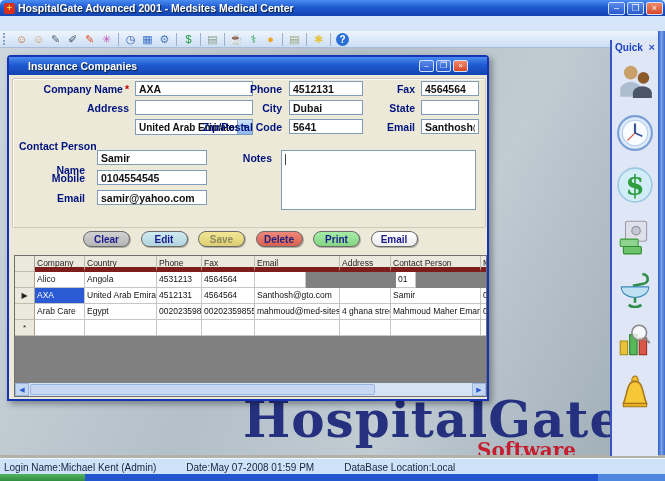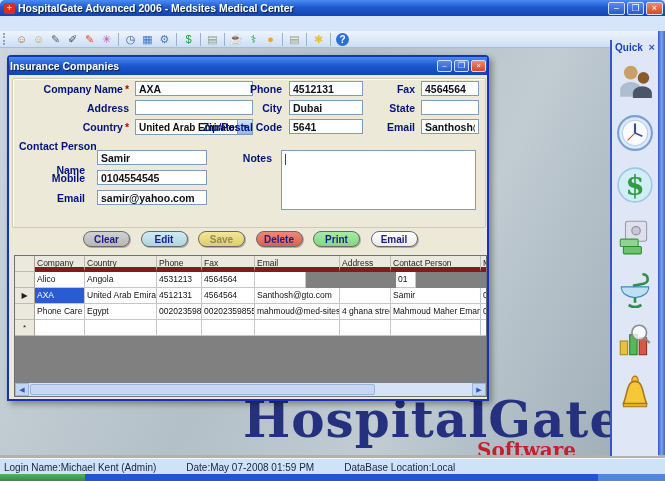--- a/index.html
+++ b/index.html
@@ -52,21 +52,21 @@
   .qicon{width:38px;height:38px;}
 
   .rstrip{position:absolute;left:658px;top:31px;width:7px;height:424px;
     background:linear-gradient(90deg,#2a5ec8,#7aa2e6 50%,#3a6ace);z-index:7;}
 
   
   .dialog{position:absolute;left:7px;top:55px;width:482px;height:346px;z-index:10;
     border:2px solid #1733b5;border-radius:4px 4px 0 0;background:#ece9d8;
     box-shadow:3px 3px 6px rgba(0,0,0,.35);box-sizing:border-box;}
   .dlg-title{height:18px;background:linear-gradient(180deg,#4a8cf2 0%,#1f5ad0 45%,#1244b2 100%);
-    display:flex;align-items:center;padding:0 1px;border-radius:2px 2px 0 0;}
+    display:flex;align-items:center;padding:0 19px;border-radius:2px 2px 0 0;}
   .dlg-title .t-text{color:#fff;font-size:10.5px;font-weight:bold;flex:1;text-shadow:1px 1px 1px #123;}
   .dlg-title .winbtn{width:15px;height:12px;line-height:10px;font-size:8px;}
   .dlg-body{position:relative;width:478px;height:324px;}
 
   .formbox{position:absolute;left:3px;top:3px;width:472px;height:148px;
     border:1px solid #cfc9b8;border-radius:2px;box-shadow:inset 1px 1px 0 #fff;}
   .flabel{position:absolute;font-size:10.5px;font-weight:bold;color:#00127e;text-align:right;white-space:nowrap;}
   .req{color:#c00000;margin-left:2px;}
   .xpinput{position:absolute;height:15px;border:1px solid #7f9db9;background:#fff;
     font-family:"Liberation Sans",sans-serif;font-size:10.5px;font-weight:bold;color:#111;
@@ -113,21 +113,21 @@
     background:linear-gradient(180deg,#4fb45f,#2f8e3f);}
   .tb-tray{position:absolute;left:598px;top:0;width:67px;height:7px;background:#4f86df;}
 </style>
 </head>
 <body>
 
 <div id="win">
 
   <div class="titlebar">
     <span class="app-icon">+</span>
-    <span class="t-text">HospitalGate Advanced 2006 - Medsites Medical Center</span>
+    <span class="t-text">HospitalGate Advanced 2001 - Medsites Medical Center</span>
     <span class="winbtn">–</span>
     <span class="winbtn">❐</span>
     <span class="winbtn close">×</span>
   </div>
 
 
   <div class="toolbar" id="toolbar">
     <span class="tb-grip"></span>
   <span class="ticon" style="color: rgb(192, 106, 40);">☺</span>
       <span class="ticon" style="color: rgb(202, 160, 90);">☺</span>
@@ -227,21 +227,20 @@
       <div class="flabel" style="left:360px;top:8px;width:46px">Fax</div>
       <input class="xpinput" style="left: 412px; top: 6px; width: 58px;" value="4564564">
 
       <div class="flabel" style="left:10px;top:27px;width:110px">Address</div>
       <input class="xpinput" style="left: 126px; top: 25px; width: 118px;" value="">
       <div class="flabel" style="left:180px;top:27px;width:93px">City</div>
       <input class="xpinput" style="left: 280px; top: 25px; width: 74px;" value="Dubai">
       <div class="flabel" style="left:360px;top:27px;width:46px">State</div>
       <input class="xpinput" style="left: 412px; top: 25px; width: 58px;" value="">
 
-      <div class="flabel" style="left:10px;top:46px;width:110px"><span>Country</span><span class="req">*</span></div>
       <div class="xpselect" style="left:126px;top:44px;width:118px">
         <span class="sel-text">United Arab Emirates</span>
         <span class="sel-arrow">▼</span>
       </div>
       <div class="flabel" style="left:180px;top:46px;width:93px">Zip/Postal Code</div>
       <input class="xpinput" style="left: 280px; top: 44px; width: 74px;" value="5641">
       <div class="flabel" style="left:360px;top:46px;width:46px">Email</div>
       <input class="xpinput" style="left: 412px; top: 44px; width: 58px;" value="Santhosh@gto.c">
 
       <div class="flabel" style="left:10px;top:65px;width:90px;text-align:left">Contact Person</div>
@@ -294,21 +293,21 @@
             <span class="g-cell" style="width: 72px;">United Arab Emirates</span>
             <span class="g-cell" style="width: 45px;">4512131</span>
             <span class="g-cell" style="width: 53px;">4564564</span>
             <span class="g-cell" style="width: 85px;">Santhosh@gto.com</span>
             <span class="g-cell" style="width: 51px;"></span>
             <span class="g-cell" style="width: 90px;">Samir</span>
             <span class="g-cell" style="width: 20px;">01</span>
           </div>
           <div class="g-row">
             <span class="g-cell g-rowhdr" style="width: 20px;"></span>
-            <span class="g-cell" style="width: 50px;">Phone Care</span>
+            <span class="g-cell" style="width: 50px;">Arab Care</span>
             <span class="g-cell" style="width: 72px;">Egypt</span>
             <span class="g-cell" style="width: 45px;">00202359855</span>
             <span class="g-cell" style="width: 53px;">002023598554</span>
             <span class="g-cell" style="width: 85px;">mahmoud@med-sites.com</span>
             <span class="g-cell" style="width: 51px;">4 ghana street</span>
             <span class="g-cell" style="width: 90px;">Mahmoud Maher Emam</span>
             <span class="g-cell" style="width: 20px;">01</span>
           </div>
           <div class="g-row">
             <span class="g-cell g-rowhdr" style="width: 20px;">*</span>

